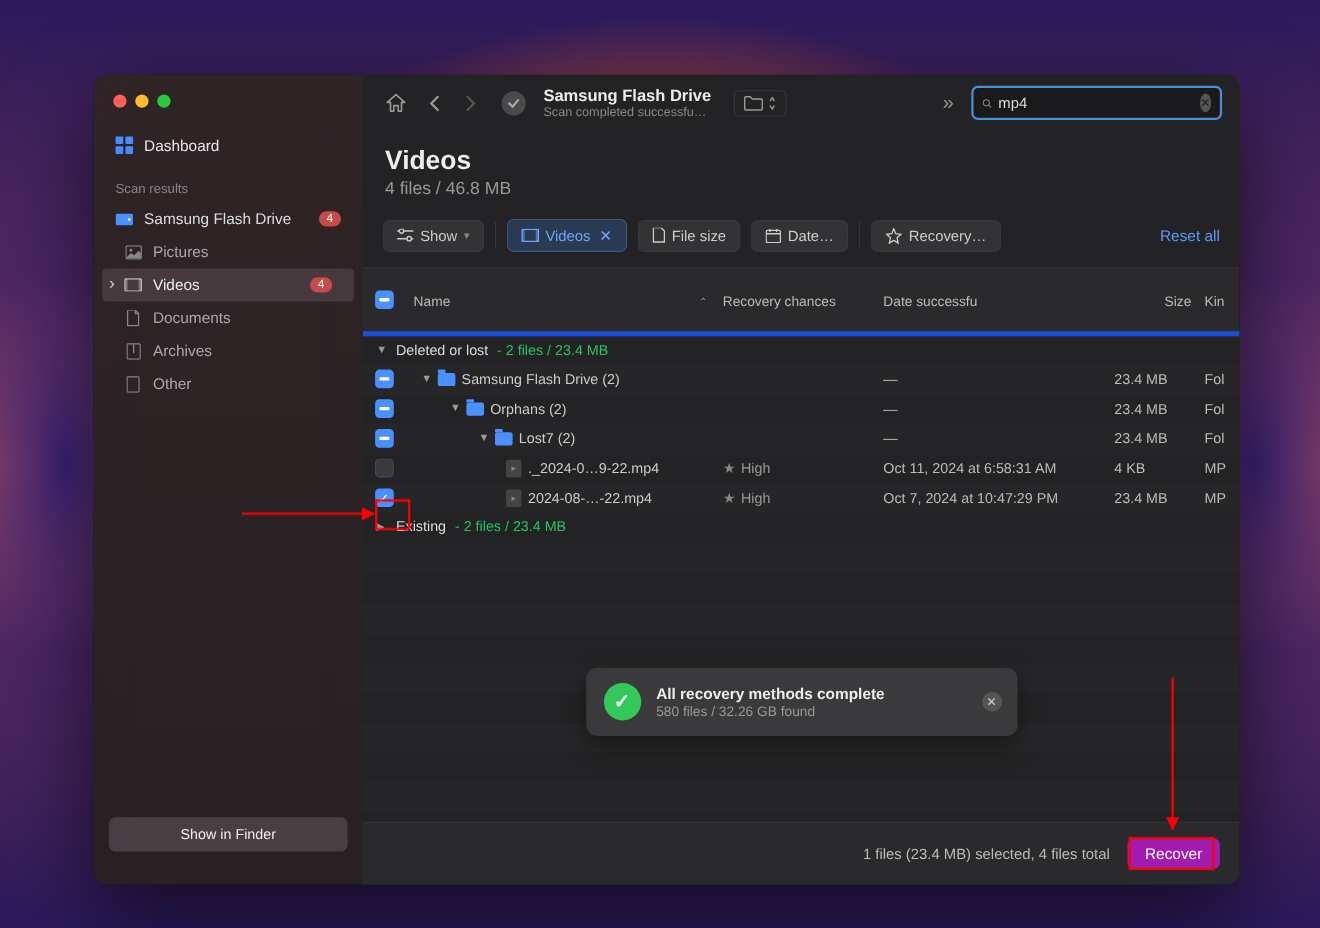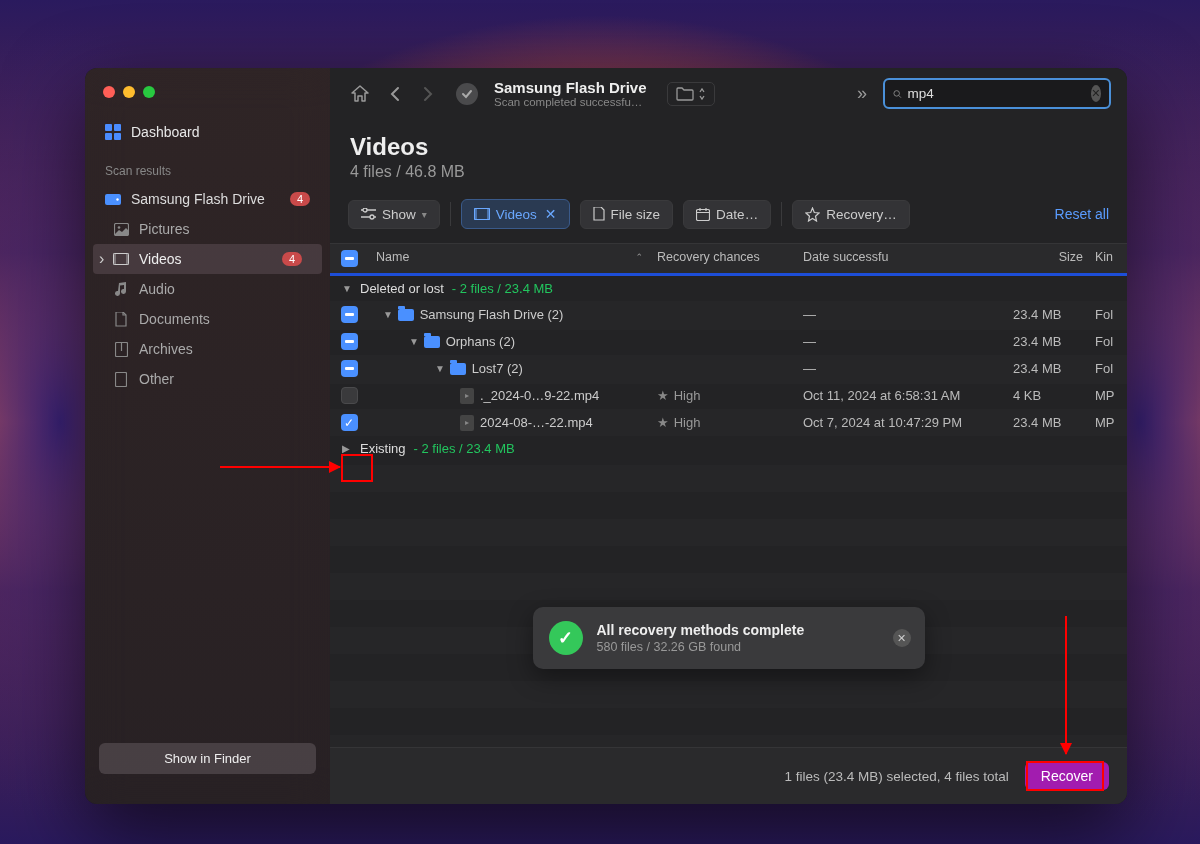--- a/index.html
+++ b/index.html
@@ -49,21 +49,21 @@
 
 .filter-bar { display: flex; align-items: center; gap: 10px; padding: 0 18px 14px; }
 .chip { display: flex; align-items: center; gap: 6px; background: #333336; color: #ccc; font-size: 13.5px; padding: 6px 12px; border-radius: 6px; cursor: pointer; border: 1px solid #3a3a3c; }
 .chip.active { background: #2a3a52; color: #6aa8ff; border-color: #3a5a8a; }
 .chip .chev { font-size: 10px; color: #888; }
 .chip-x { color: #6aa8ff; font-size: 14px; margin-left: 2px; }
 .filter-sep { width: 1px; height: 24px; background: #3a3a3c; }
 .reset-link { margin-left: auto; color: #5a9cff; font-size: 14px; cursor: pointer; }
 
 .table { flex: 1; display: flex; flex-direction: column; overflow: hidden; }
-.thead { display: flex; align-items: flex-start; background: #2a2a2c; color: #bbb; font-size: 12.5px; padding: 6px 0; border-top: 1px solid #353537; border-bottom: 3px solid #1d4ed8; }
+.thead { display: flex; align-items: flex-end; background: #2a2a2c; color: #bbb; font-size: 12.5px; padding: 20px 0; border-top: 1px solid #353537; border-bottom: 5px solid #1d4ed8; }
 .col-check { width: 38px; display: flex; justify-content: center; }
 .col-name { flex: 1; padding-left: 8px; display: flex; align-items: center; gap: 4px; }
 .col-chances { width: 146px; }
 .col-date { width: 210px; }
 .col-size { width: 82px; text-align: right; padding-right: 12px; }
 .col-kind { width: 32px; }
 .sort-caret { font-size: 9px; color: #999; }
 
 .tbody { flex: 1; overflow-y: auto; background: repeating-linear-gradient(180deg, #232325 0, #232325 27px, #262628 27px, #262628 54px); position: relative; }
 .group-row { display: flex; align-items: center; gap: 8px; padding: 5px 12px; color: #ddd; font-size: 13px; background: #232325; }
@@ -160,28 +160,20 @@
             <rect x="0" y="0" width="3" height="12" fill="#ccc" opacity="0.4"></rect>
             <rect x="13" y="0" width="3" height="12" fill="#ccc" opacity="0.4"></rect>
           </svg>
         </span>
       <span>Videos</span>
       <span class="sb-badge">4</span>
     </div>
     <div class="sb-item indent">
       <span class="sb-icon">
           <svg width="12" height="15" viewBox="0 0 12 15">
-            <path d="M4 1 L11 0 V9.5 A2.5 2.5 0 1 1 9 7 V3 L5 3.5 V11.5 A2.5 2.5 0 1 1 3 9 Z" fill="#888"></path>
-          </svg>
-        </span>
-      <span>Audio</span>
-    </div>
-    <div class="sb-item indent">
-      <span class="sb-icon">
-          <svg width="12" height="15" viewBox="0 0 12 15">
             <path d="M1 0 H8 L11 3 V14 H1 Z" fill="none" stroke="#888" stroke-width="1.2"></path>
             <path d="M8 0 V3 H11" fill="none" stroke="#888" stroke-width="1.2"></path>
           </svg>
         </span>
       <span>Documents</span>
     </div>
     <div class="sb-item indent">
       <span class="sb-icon">
           <svg width="13" height="15" viewBox="0 0 13 15">
             <rect x="0.5" y="0.5" width="12" height="14" rx="1" fill="none" stroke="#888" stroke-width="1.2"></rect>

